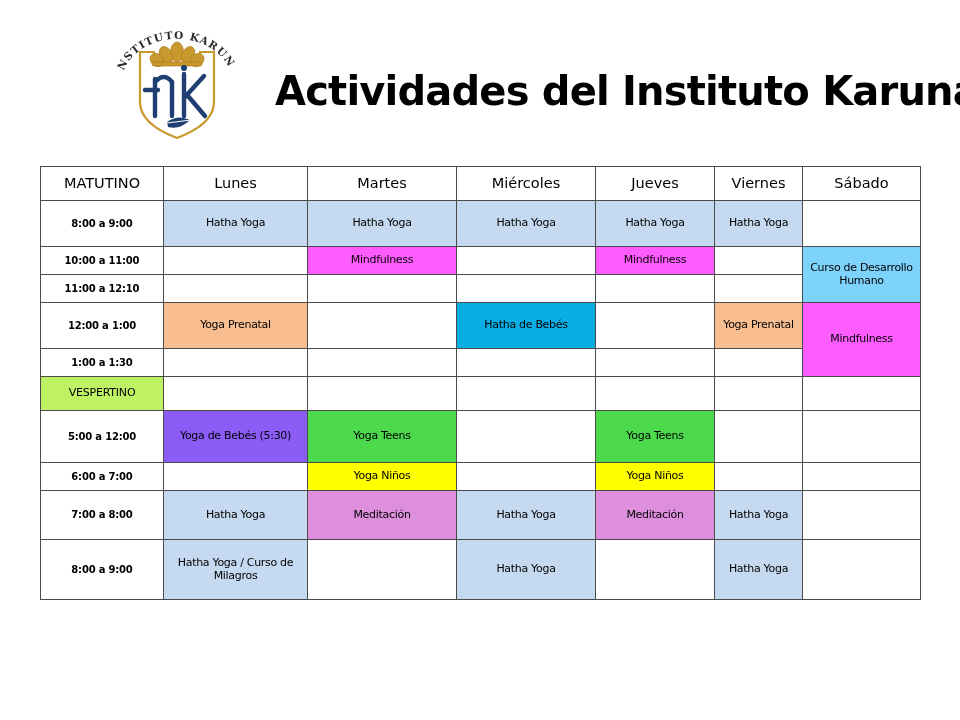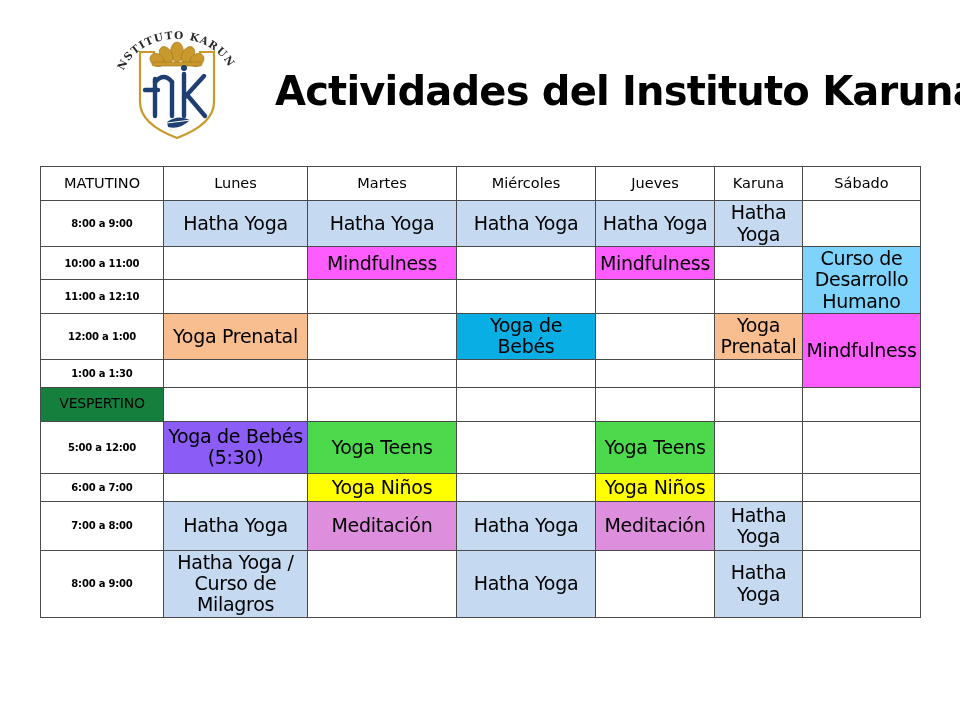--- a/index.html
+++ b/index.html
@@ -72,28 +72,28 @@
   .c-vie   { width: 88px;  }
   .c-sab   { width: 118px; }
 
   td.timecell {
     font-size: 10px;
     font-weight: bold;
     background: #ffffff;
     letter-spacing: -0.2px;
   }
   td.sectioncell {
-    font-size: 14px;
+    font-size: 11px;
     font-weight: normal;
-    background: #15803d;
+    background: #bef264;
     letter-spacing: -0.2px;
     text-align: center;
   }
   td.act {
-    font-size: 19px;
+    font-size: 11px;
     letter-spacing: -0.3px;
   }
   td.empty { background: #ffffff; }
 
   
   .r-h34 { height: 34px; }
   .r-h44 { height: 28px; }
   .r-h46 { height: 46px; }
   .r-h49 { height: 49px; }
   .r-h52 { height: 52px; }
@@ -159,21 +159,21 @@
         <col class="c-sab">
     </colgroup>
 
     <thead>
       <tr class="r-h34">
         <th>MATUTINO</th>
         <th>Lunes</th>
         <th>Martes</th>
         <th>Miércoles</th>
         <th>Jueves</th>
-        <th>Karuna</th>
+        <th>Viernes</th>
         <th>Sábado</th>
       </tr>
     </thead>
 
     <tbody>
 
       <tr class="r-h46">
         <td class="timecell">8:00 a 9:00</td>
         <td class="act" style="background:#C5D9F1">Hatha Yoga</td>
         <td class="act" style="background:#C5D9F1">Hatha Yoga</td>
@@ -199,21 +199,21 @@
         <td class="empty"></td>
         <td class="empty"></td>
         <td class="empty"></td>
         <td class="empty"></td>
       </tr>
 
       <tr class="r-h46">
         <td class="timecell">12:00 a 1:00</td>
         <td class="act" style="background:#F9BE8F">Yoga Prenatal</td>
         <td class="empty"></td>
-        <td class="act" style="background:#09AEE4">Yoga de Bebés</td>
+        <td class="act" style="background:#09AEE4">Hatha de Bebés</td>
         <td class="empty"></td>
         <td class="act" style="background:#F9BE8F">Yoga Prenatal</td>
         <td class="act" style="background:#FF5CFF" rowspan="2">Mindfulness</td>
       </tr>
 
       <tr class="r-h44">
         <td class="timecell">1:00 a 1:30</td>
         <td class="empty"></td>
         <td class="empty"></td>
         <td class="empty"></td>

